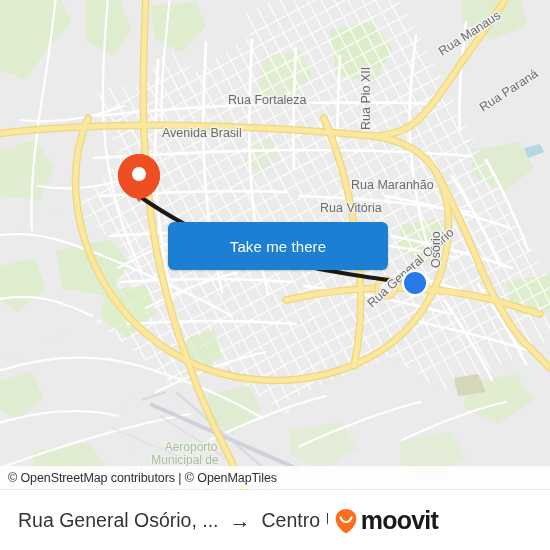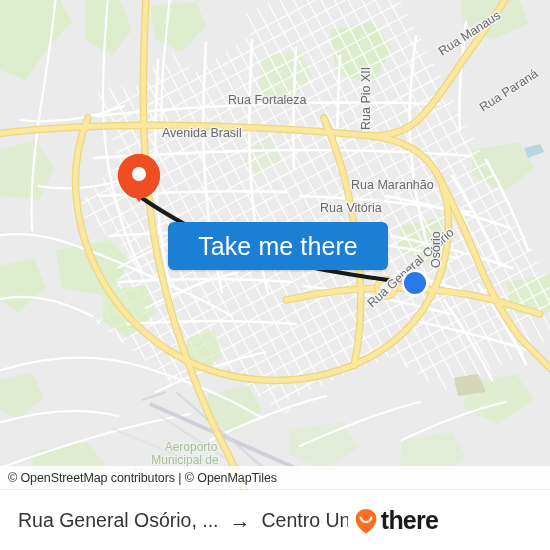--- a/index.html
+++ b/index.html
@@ -89,21 +89,21 @@
     display: flex;
     align-items: center;
     justify-content: center;
     cursor: pointer;
     border: none;
     box-shadow: 0 1px 2px rgba(0,0,0,0.18);
     padding: 0;
   }
   #cta-label {
     color: #ffffff;
-    font-size: 25px;
+    font-size: 15px;
     font-family: "Liberation Sans", sans-serif;
     letter-spacing: 0.1px;
     line-height: 1;
   }
 
   
   #footer-bar {
     position: absolute;
     left: 0;
     top: 490px;
@@ -441,17 +441,17 @@
       <span class="trip-endpoint">Rua General Osório, ...</span>
       <span id="trip-arrow">→</span>
       <span class="trip-endpoint">Centro Universitário De Ca...</span>
     </div>
 
     <div id="brand-logo">
       <svg width="24" height="26" viewBox="0 0 24 26" style="margin-right:3px;">
         <path d="M12,1 C6,1 1.6,5.4 1.6,11 C1.6,17 8,23.5 12,25.4 C16,23.5 22.4,17 22.4,11 C22.4,5.4 18,1 12,1 Z" fill="#ff6d1f"></path>
         <path d="M6.6,9.6 C6.6,9.6 8.2,14 12,14 C15.8,14 17.4,9.6 17.4,9.6" fill="none" stroke="#ffffff" stroke-width="2.1" stroke-linecap="round"></path>
       </svg>
-      <span id="brand-name">there</span>
+      <span id="brand-name">moovit</span>
     </div>
   </div>
 
 </div>
 
 </body></html>

